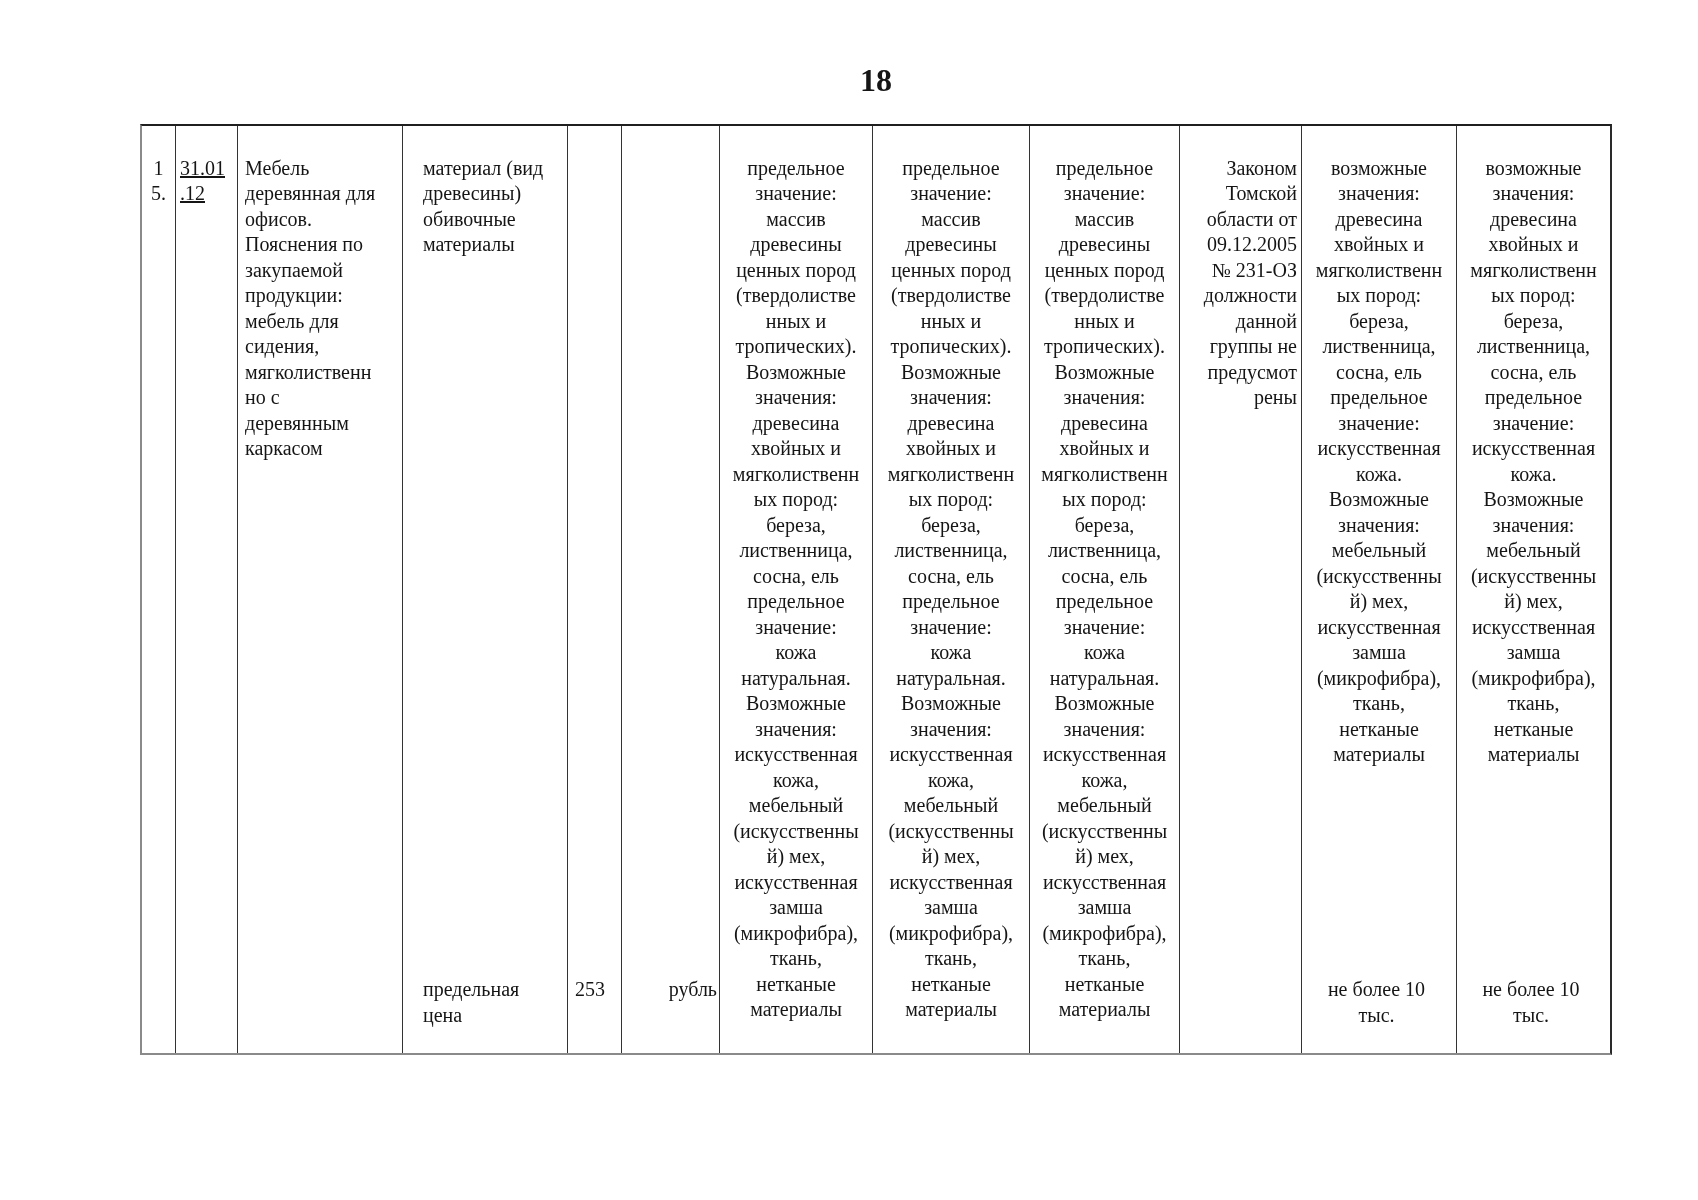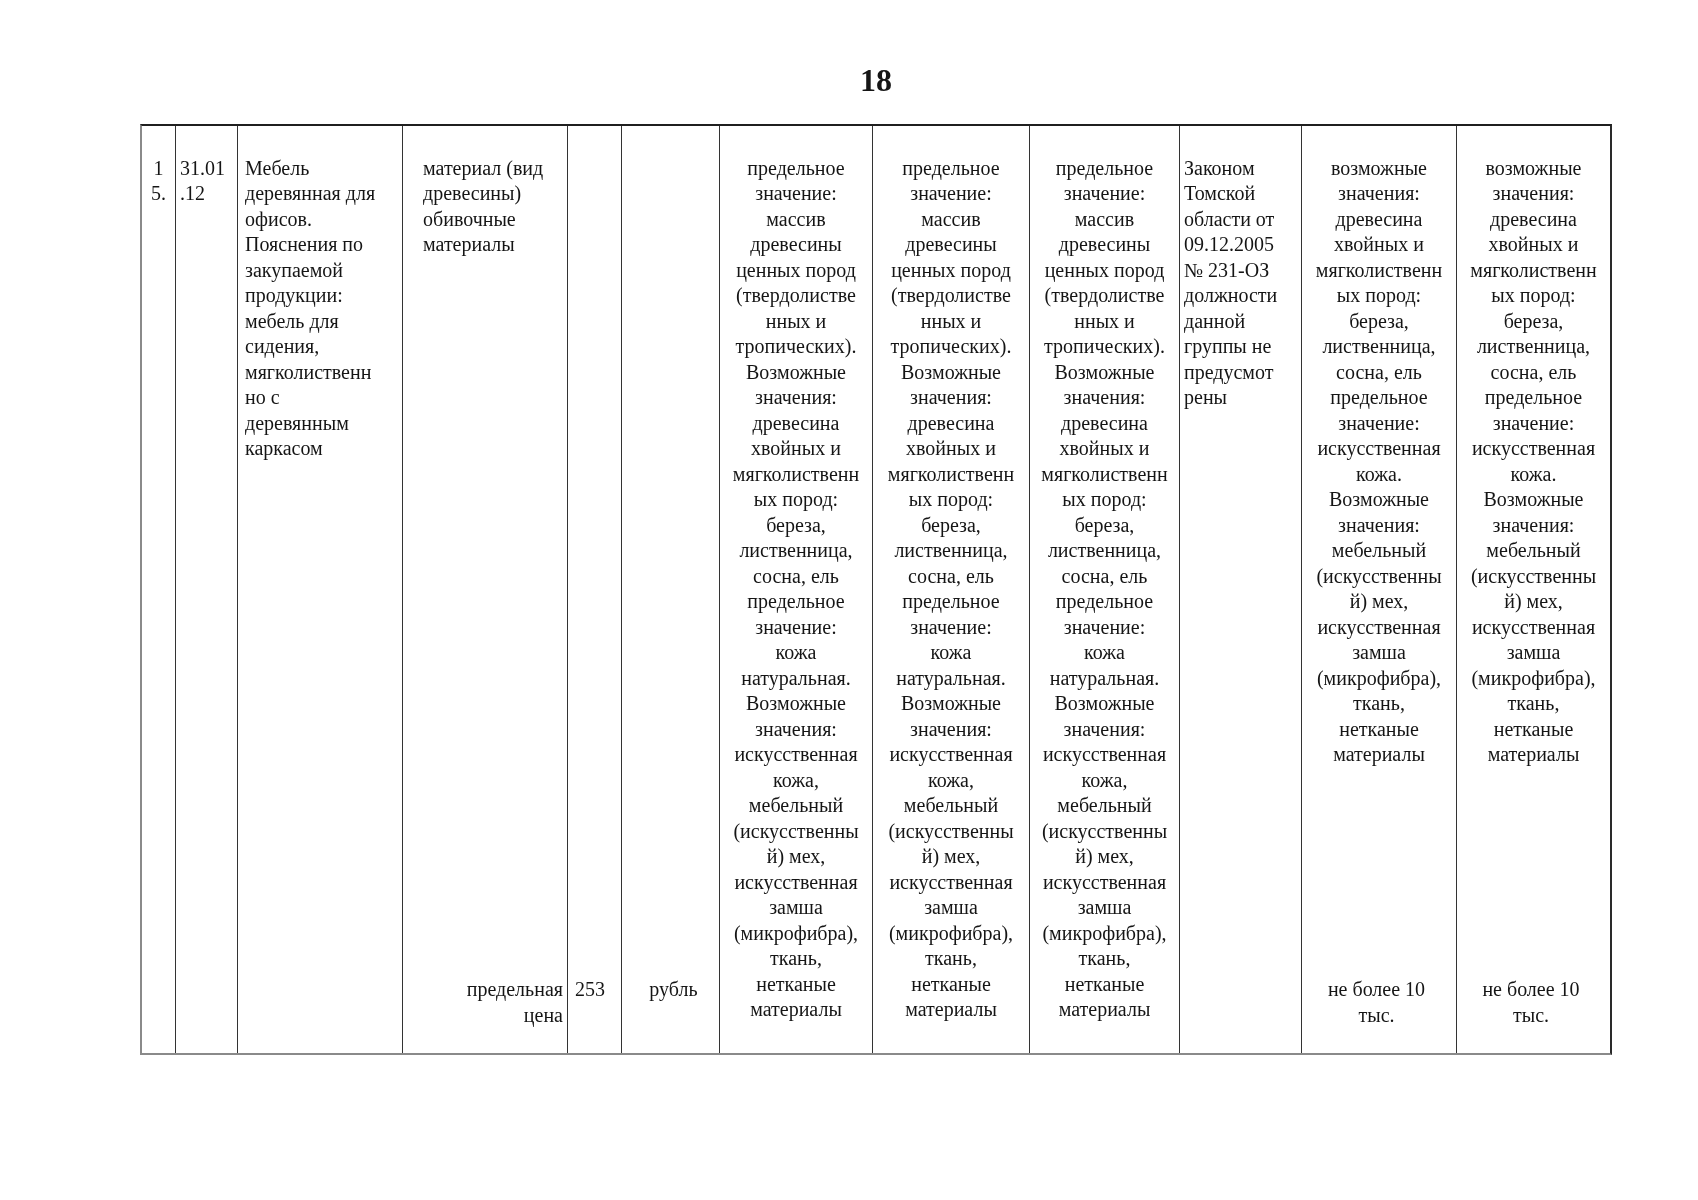--- a/index.html
+++ b/index.html
@@ -44,47 +44,47 @@
     box-sizing: border-box;
     border-right: 1px solid #333333;
     font-size: 20px;
     line-height: 25.5px;
     white-space: pre-line;
     overflow: hidden;
   }
   .cell:last-child { border-right: none; }
 
   .c1  { width: 34px;  text-align: center; }
-  .c2  { width: 62px;  }
+  .c2  { width: 62px; text-decoration: underline;  }
   .c3  { width: 165px; }
   .c4  { width: 165px; }
   .c5  { width: 54px;  }
   .c6  { width: 98px;  }
   .c7  { width: 153px; text-align: center; }
   .c8  { width: 157px; text-align: center; }
   .c9  { width: 150px; text-align: center; }
-  .c10 { width: 122px; text-align: left; }
+  .c10 { width: 122px; text-align: right; }
   .c11 { width: 155px; text-align: center; }
   .c12 { width: 153px; text-align: center; }
 
   .top-block { padding: 4px 3px; }
   .c2 .top-block { padding: 4px 2px 4px 4px; }
   .c3 .top-block { padding: 4px 4px 4px 7px; }
   .c4 .top-block { padding: 4px 4px 4px 8px; margin-left: 12px; }
   .c10 .top-block { padding: 4px 4px; }
 
   .bottom-abs {
     position: absolute;
     top: 851px;
     left: 3px;
     right: 8px;
   }
-  .c4 .bottom-abs { left: 20px; right: 4px; text-align: right; font-family: Liberation Serif, serif; }
+  .c4 .bottom-abs { left: 20px; right: 4px; text-align: left; font-family: Liberation Serif, serif; }
   .c5 .bottom-abs { left: 7px; right: 2px; text-align: left; }
-  .c6 .bottom-abs { left: 8px; right: 2px; text-align: center; }
+  .c6 .bottom-abs { left: 8px; right: 2px; text-align: right; }
   .c11 .bottom-abs, .c12 .bottom-abs { text-align: center; }
 
   .bottom-flow { padding: 0 3px; }
 </style>
 </head>
 <body>
 
 <div class="page-number">18</div>
 
 <div class="proc-table">

